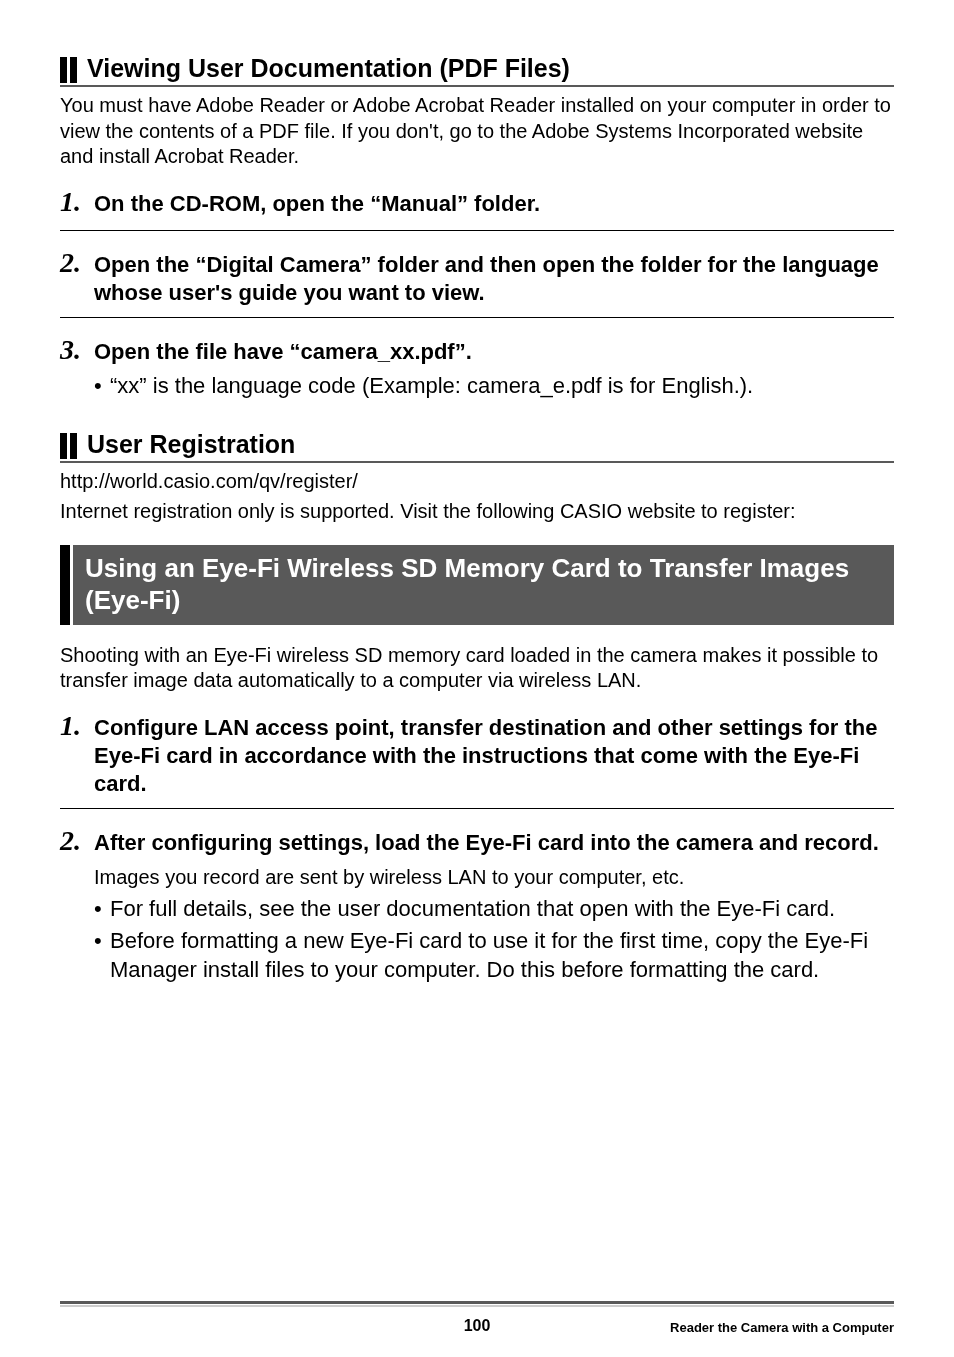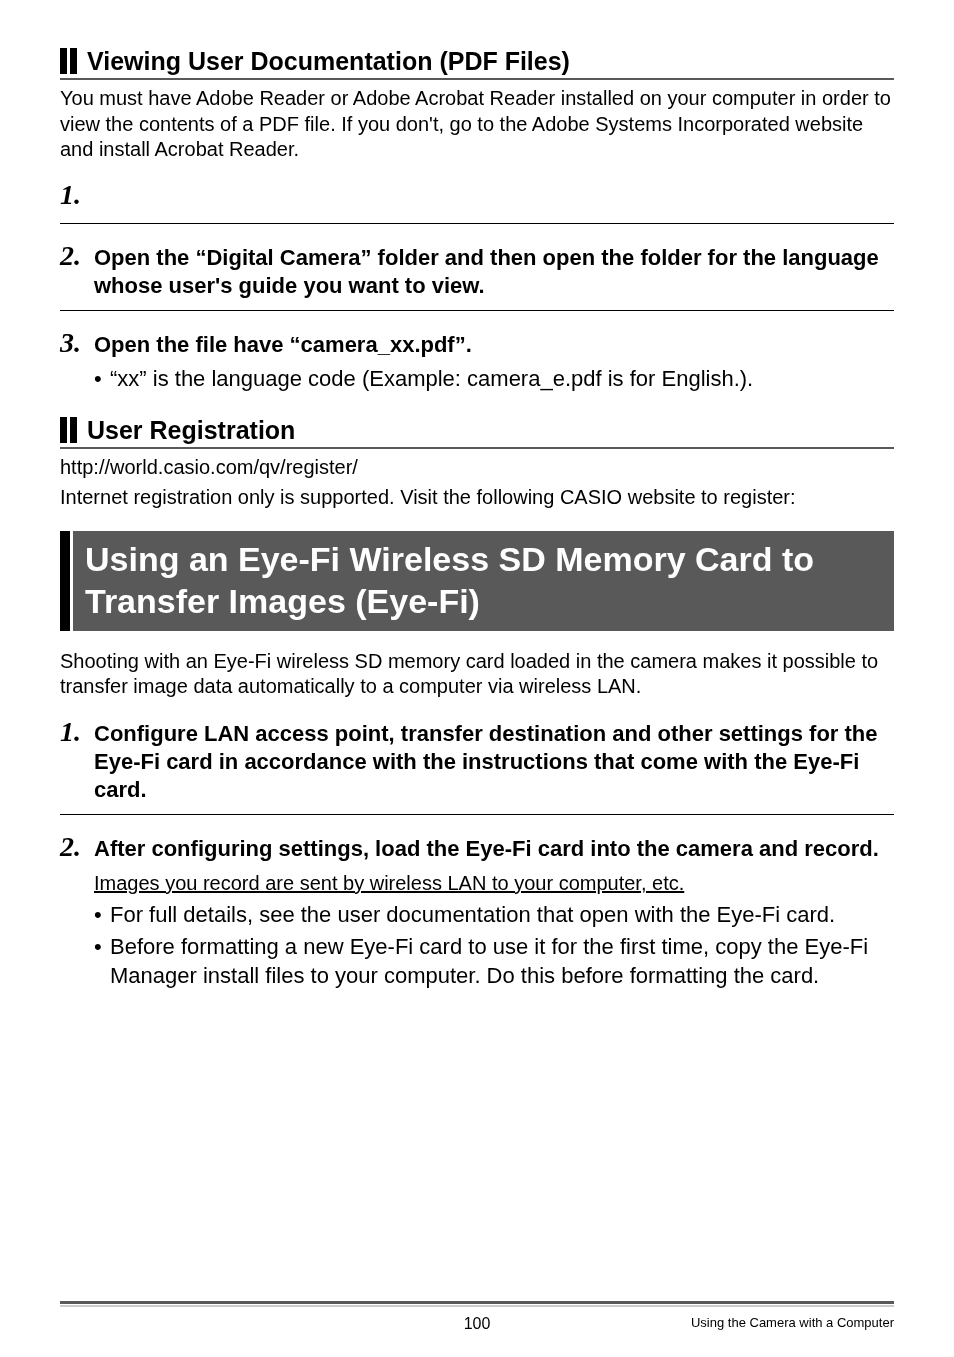--- a/index.html
+++ b/index.html
@@ -11,22 +11,22 @@
   }
   .page {
     width: 954px;
     height: 1357px;
     position: relative;
     box-sizing: border-box;
     padding: 38px 60px 30px 60px;
   }
   .section-header {
     display: flex;
-    align-items: center;
-    margin-top: 8px;
+    align-items: flex-end;
+    margin-top: 15px;
     margin-bottom: 2px;
   }
   .bar-wrap {
     display: flex;
     margin-right: 10px;
   }
   .bar {
     width: 7px;
     height: 26px;
     background: #000;
@@ -101,21 +101,21 @@
     flex-shrink: 0;
   }
   .big-heading-gap {
     width: 3px;
     flex-shrink: 0;
   }
   .big-heading-body {
     flex: 1;
     background: #595959;
     color: #fff;
-    font-size: 34px;
+    font-size: 26px;
     font-weight: bold;
     line-height: 1.25;
     padding: 7px 12px 8px 12px;
   }
   .footer {
     position: absolute;
     bottom: 22px;
     left: 60px;
     right: 60px;
   }
@@ -124,22 +124,23 @@
     background: #595959;
   }
   .footer-rule-light {
     height: 2px;
     background: #ccc;
     margin-top: 1px;
   }
   .footer-content {
     display: flex;
     justify-content: space-between;
-    align-items: flex-start;
+    align-items: flex-end;
     margin-top: 8px;
+    font-weight: bold;
   }
   .page-num {
     margin-left: auto;
     margin-right: auto;
     font-size: 16px;
     color: #000;
     position: absolute;
     left: 50%;
     transform: translateX(-50%);
   }
@@ -161,20 +162,21 @@
     </div>
     <div class="section-title">Viewing User Documentation (PDF Files)</div>
   </div>
   <div class="section-rule"></div>
 
   <div class="body-text">You must have Adobe Reader or Adobe Acrobat Reader installed on your computer in order to view the contents of a PDF file. If you don't, go to the Adobe Systems Incorporated website and install Acrobat Reader.</div>
 
   <div class="step">
     <div class="step-line">
       <div class="step-num">1.</div>
+      <div class="step-text">On the CD-ROM, open the “Manual” folder.</div>
     </div>
   </div>
   <div class="step-rule"></div>
 
   <div class="step">
     <div class="step-line">
       <div class="step-num">2.</div>
       <div class="step-text">Open the “Digital Camera” folder and then open the folder for the language whose user's guide you want to view.</div>
     </div>
   </div>
@@ -223,33 +225,33 @@
   </div>
   <div class="step-rule"></div>
 
   <div class="step">
     <div class="step-line">
       <div class="step-num">2.</div>
       <div class="step-text">After configuring settings, load the Eye-Fi card into the camera and record.</div>
     </div>
   </div>
 
-  <div class="body-text" style="padding-left:34px;margin-top:6px;text-decoration:underline;">Images you record are sent by wireless LAN to your computer, etc.</div>
+  <div class="body-text" style="padding-left:34px;margin-top:6px;">Images you record are sent by wireless LAN to your computer, etc.</div>
 
   <div class="bullet">
     <div class="dot">•</div>
     <div class="txt">For full details, see the user documentation that open with the Eye-Fi card.</div>
   </div>
   <div class="bullet">
     <div class="dot">•</div>
     <div class="txt">Before formatting a new Eye-Fi card to use it for the first time, copy the Eye-Fi Manager install files to your computer. Do this before formatting the card.</div>
   </div>
 
   <div class="footer">
     <div class="footer-rule-dark"></div>
     <div class="footer-rule-light"></div>
     <div class="footer-content" style="position:relative;height:20px;">
       <div class="page-num">100</div>
-      <div class="footer-label">Using the Camera with a Computer</div>
+      <div class="footer-label">Reader the Camera with a Computer</div>
     </div>
   </div>
 
 </div>
 
 </body></html>

